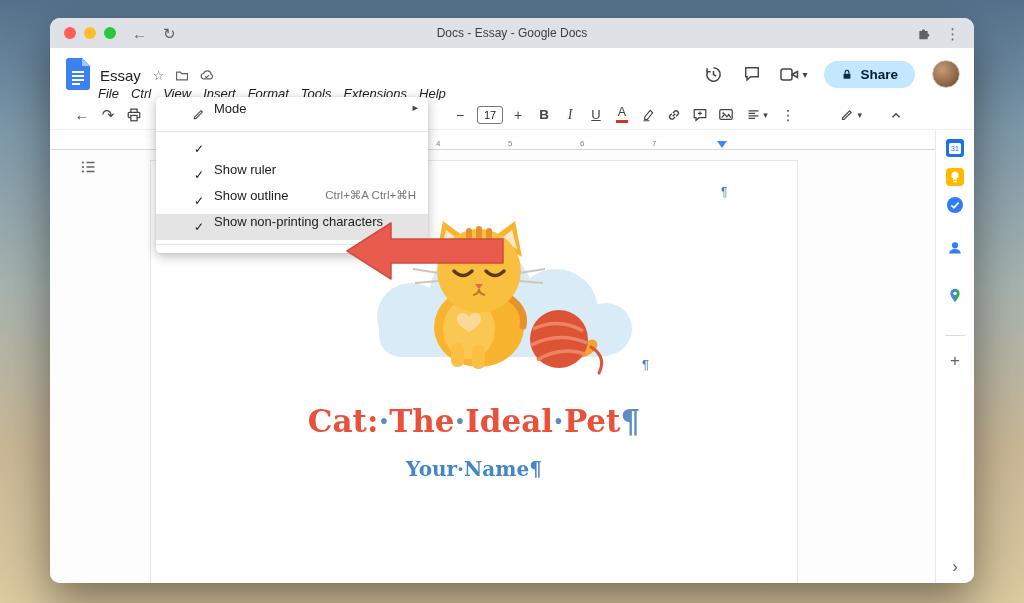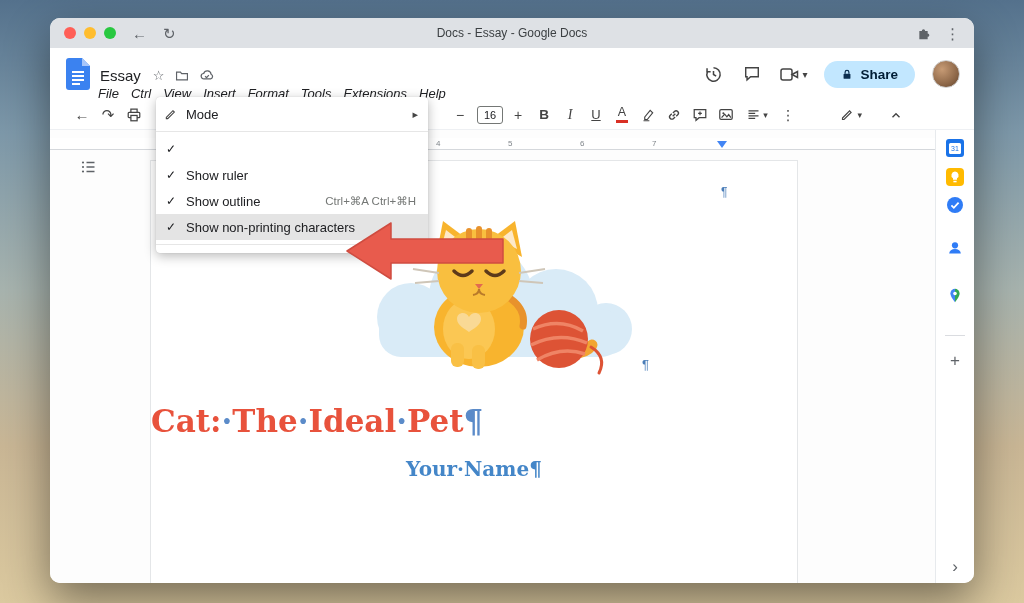--- a/index.html
+++ b/index.html
@@ -75,42 +75,42 @@
                    border-top:7px solid #4285f4; }
 
   .outline-btn { position:absolute; left:30px; top:28px; width:20px; height:20px; }
 
   .page { position:absolute; left:100px; top:30px; width:648px; bottom:0; background:#fff;
           border:1px solid #e4e6e8; border-bottom:none; }
   .pilcrow { position:absolute; color:#4a7db8; font-size:12px; }
   .pil-top { left:570px; top:24px; }
   .pil-img { left:491px; top:196px; font-size:13px; }
   .cat-fig { position:absolute; left:200px; top:38px; }
-  .doc-h1 { position:absolute; top:242px; width:100%; text-align:left;
+  .doc-h1 { position:absolute; top:242px; width:100%; text-align:center;
             font-family:"DejaVu Serif",serif; font-weight:bold; font-size:31px; color:#e8523c; }
   .seg-mark { color:#5b8bc9; }
   .doc-author { position:absolute; top:296px; width:100%; text-align:center;
                 font-family:"DejaVu Serif",serif; font-weight:bold; font-size:20px; color:#4486c8; }
   .doc-grade { position:absolute; top:322px; width:100%; text-align:center;
                font-family:"DejaVu Serif",serif; font-weight:bold; font-size:20px; color:#4486c8; }
   .doc-body { position:absolute; top:380px; width:100%; text-align:center;
               font-size:13.3px; line-height:19.5px; color:#1e1e1e; }
 
   
   .right-sidebar { width:39px; background:#fff; border-left:1px solid #e7eaed; position:relative; }
   .rs-ico { position:absolute; left:50%; transform:translateX(-50%); width:18px; height:18px;
             display:flex; align-items:center; justify-content:center; }
   .rs-divider { position:absolute; left:9px; right:9px; top:205px; height:1px; background:#dadce0; }
   .rs-plus { font-size:17px; color:#5f6368; }
   .rs-chevron { font-size:17px; color:#5f6368; }
 
   
   .view-menu { position:absolute; left:106px; top:79px; width:272px; background:#fff; z-index:50;
                border-radius:4px; padding:4px 0; box-shadow:0 3px 12px rgba(0,0,0,.28), 0 0 1px rgba(0,0,0,.2); }
-  .menu-item { height:26px; display:flex; align-items:center; font-size:13px; color:#202124; }
+  .menu-item { height:26px; display:flex; font-size:13px; color:#202124;padding-left:28px; }
   .menu-item.hl { background:#e4e4e4; }
   .mi-lead { width:30px; display:flex; align-items:center; justify-content:center; color:#202124; font-size:12px; }
   .mi-label { flex:1; }
   .mi-shortcut { color:#747775; font-size:11.5px; margin-right:12px; }
   .mi-sub { margin-right:10px; font-size:11px; color:#444; }
   .menu-sep { height:1px; background:#e6e6e6; margin:4px 0; }
 
   
   .red-arrow { position:absolute; left:295px; top:202px; z-index:60; }
 
@@ -214,21 +214,21 @@
       <span class="tb-btn" style="font-size:15px;">↷</span>
       <span class="tb-btn">
         <svg width="16" height="16" viewBox="0 0 18 18" fill="none" stroke="#444" stroke-width="1.4">
           <path d="M5.5 6V2.5h7V6"></path>
             <rect x="2.5" y="6" width="13" height="6" rx="1"></rect>
             <rect x="5.5" y="9.5" width="7" height="6" fill="#fff"></rect>
         </svg>
       </span>
       <span class="tb-spacer"></span>
       <span class="tb-btn">−</span>
-      <span class="fs-box">16</span>
+      <span class="fs-box">17</span>
       <span class="tb-btn">+</span>
       <span class="tb-btn b-bold">B</span>
       <span class="tb-btn b-italic">I</span>
       <span class="tb-btn b-under">U</span>
       <span class="tb-btn b-color">
         <span>A</span>
           <i></i>
       </span>
       <span class="tb-btn">
         <svg width="15" height="15" viewBox="0 0 18 18" fill="none" stroke="#444" stroke-width="1.4">

